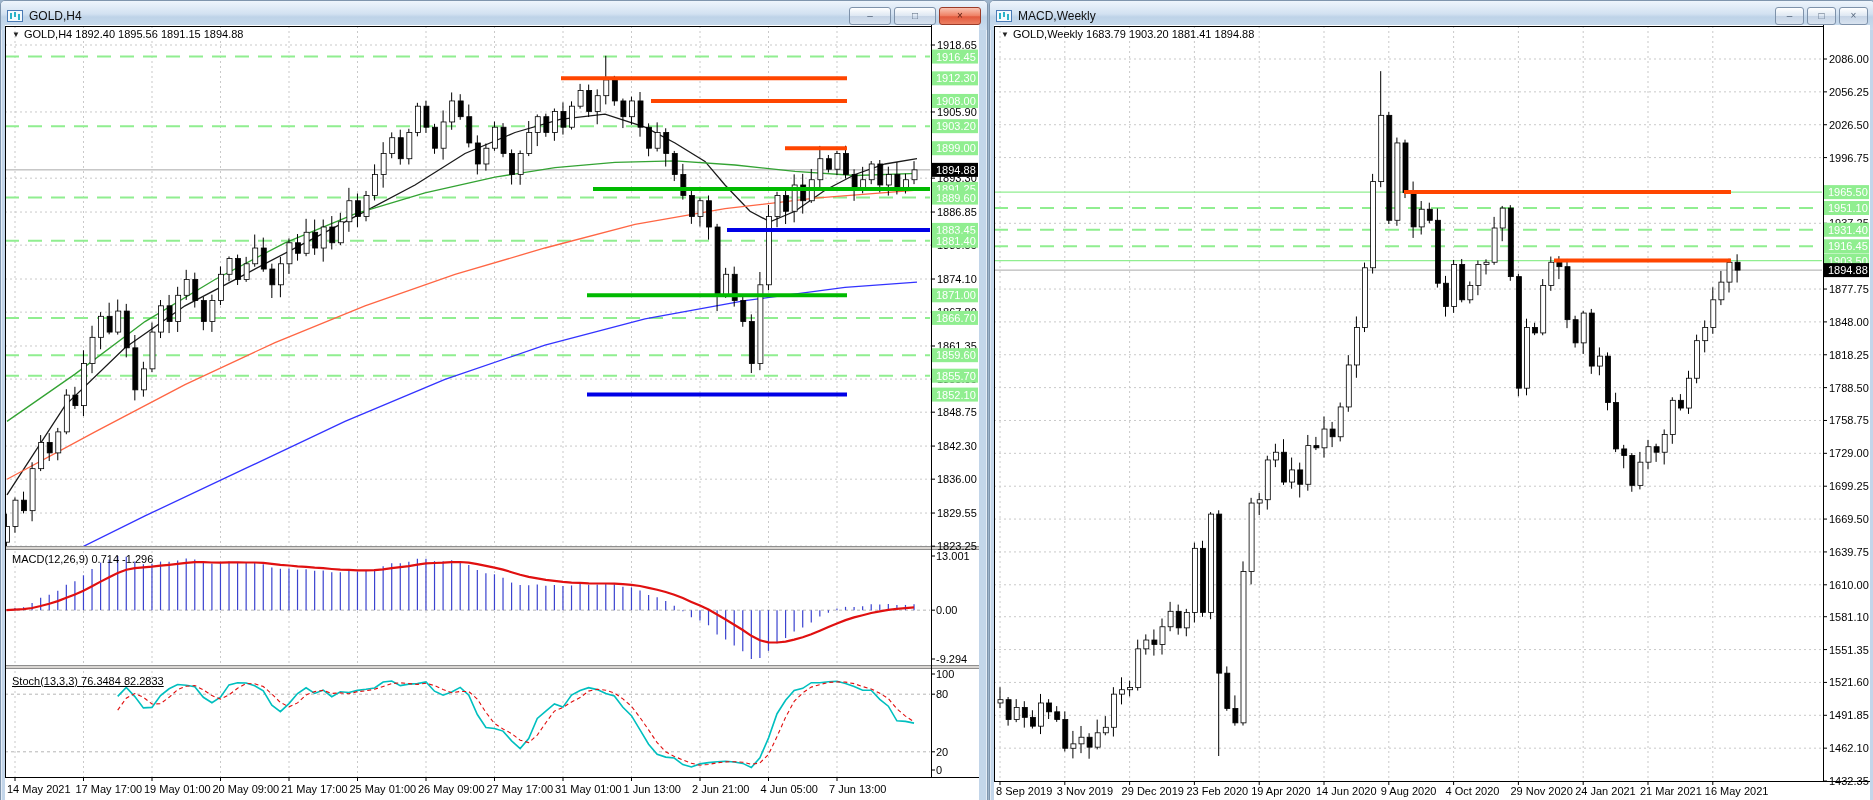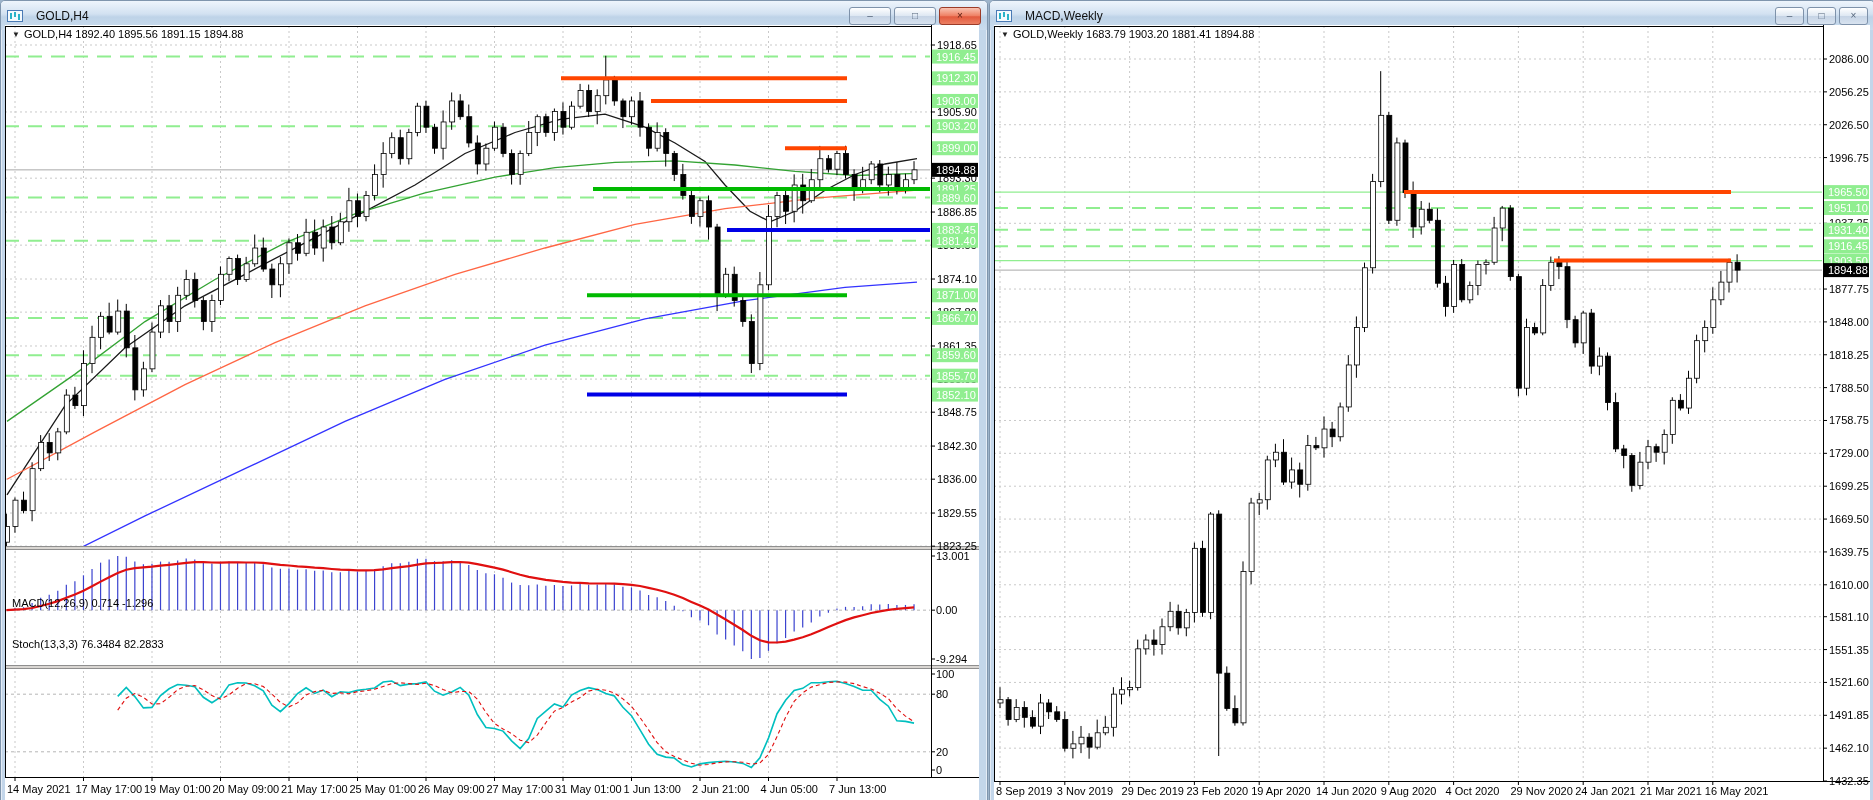--- a/index.html
+++ b/index.html
@@ -1,18 +1,18 @@
 <!DOCTYPE html>
 <html><head>
 <meta charset="utf-8">
 <style>
   html,body{margin:0;padding:0;background:#9db4cb;}
   #screen{position:relative;width:1873px;height:800px;overflow:hidden;background:#9db4cb;font-family:"Liberation Sans",sans-serif;}
   .window{position:absolute;top:0;height:800px;background:#c3d6ea;border:1px solid #7f95ad;border-radius:5px 5px 0 0;box-shadow:inset 0 0 0 1px rgba(255,255,255,.55);}
-  .titlebar{height:29px;display:flex;align-items:center;padding:0 6px;gap:13px;background:linear-gradient(#eef5fc,#d2e1f1 45%,#bed3e8 55%,#cadcee);border-radius:4px 4px 0 0;font-size:12px;color:#101010;}
+  .titlebar{height:29px;display:flex;align-items:center;padding:0 6px;gap:6px;background:linear-gradient(#eef5fc,#d2e1f1 45%,#bed3e8 55%,#cadcee);border-radius:4px 4px 0 0;font-size:12px;color:#101010;}
   .wtitle{white-space:nowrap;}
   .buttons{margin-left:auto;display:flex;gap:3px;}
   .btn{width:40px;height:16px;border:1px solid #7e92aa;border-radius:3px;background:linear-gradient(#ffffff,#dde7f2 50%,#c6d4e5 52%,#d8e3f0);display:flex;align-items:center;justify-content:center;font-size:10px;line-height:10px;color:#55667c;cursor:default;}
   .btn.close-red{background:linear-gradient(#f9c3b2,#ef8165 48%,#e25a3e 55%,#ec7f62);border-color:#9c3b28;color:#571c11;}
   .small .btn{width:27px;}
   .client{position:absolute;left:4px;top:24px;background:#fff;overflow:hidden;}
   .client svg{position:absolute;left:0;top:0;}
   .overlay{position:absolute;font-size:11px;color:#000;white-space:nowrap;z-index:5;text-align:center;}
   .overlay .arrow{font-size:8px;vertical-align:1px;margin-right:4px;color:#222;}
   svg text{font-family:"Liberation Sans",sans-serif;}
@@ -546,22 +546,22 @@
           <line x1="695" y1="752" x2="695" y2="756" stroke="#000"></line>
           <text x="687" y="768" font-size="11" fill="#000">2 Jun 21:00</text>
           <line x1="763.5" y1="752" x2="763.5" y2="756" stroke="#000"></line>
           <text x="755.5" y="768" font-size="11" fill="#000">4 Jun 05:00</text>
           <line x1="832" y1="752" x2="832" y2="756" stroke="#000"></line>
           <text x="824" y="768" font-size="11" fill="#000">7 Jun 13:00</text>
         </svg>
       <div class="overlay" style="left:7px;top:3px;">
         <span class="arrow">▼</span><span>GOLD,H4  1892.40 1895.56 1891.15 1894.88</span>
       </div>
-      <div class="overlay" style="left:7px;top:528px;margin-top:44px;">MACD(12,26,9) 0.714 -1.296</div>
-      <div class="overlay" style="left:7px;top:613px;">Stoch(13,3,3) 76.3484 82.2833</div>
+      <div class="overlay" style="left:7px;top:528px;">MACD(12,26,9) 0.714 -1.296</div>
+      <div class="overlay" style="left:7px;top:650px;text-decoration:underline;">Stoch(13,3,3) 76.3484 82.2833</div>
     </div>
   </div>
 
   <div class="window" style="left:989px;width:884px;">
     <div class="titlebar">
       <span style="display:inline-flex;">
         <svg width="16" height="14" viewBox="0 0 16 14">
             <rect x="0.5" y="1.5" width="15" height="11" fill="#f4fafe" stroke="#4a7ab5"></rect>
             <rect x="3" y="4" width="2" height="6" fill="#2ab3c8"></rect>
             <rect x="7" y="3" width="2" height="5" fill="#2ab3c8"></rect>

